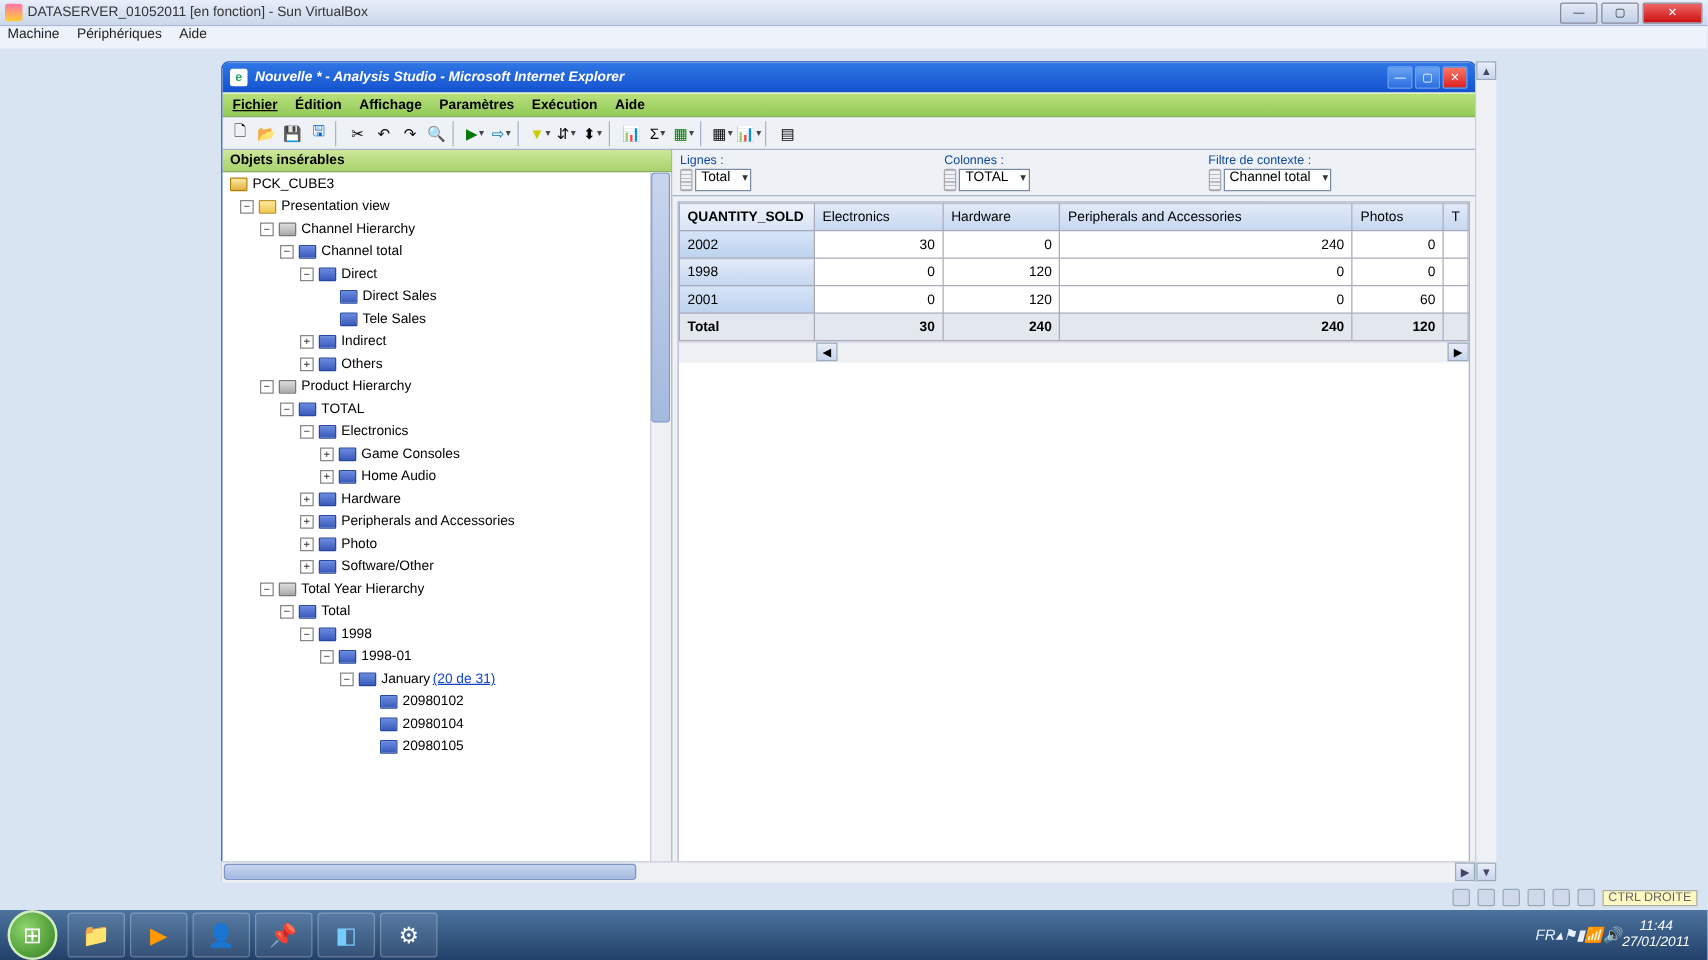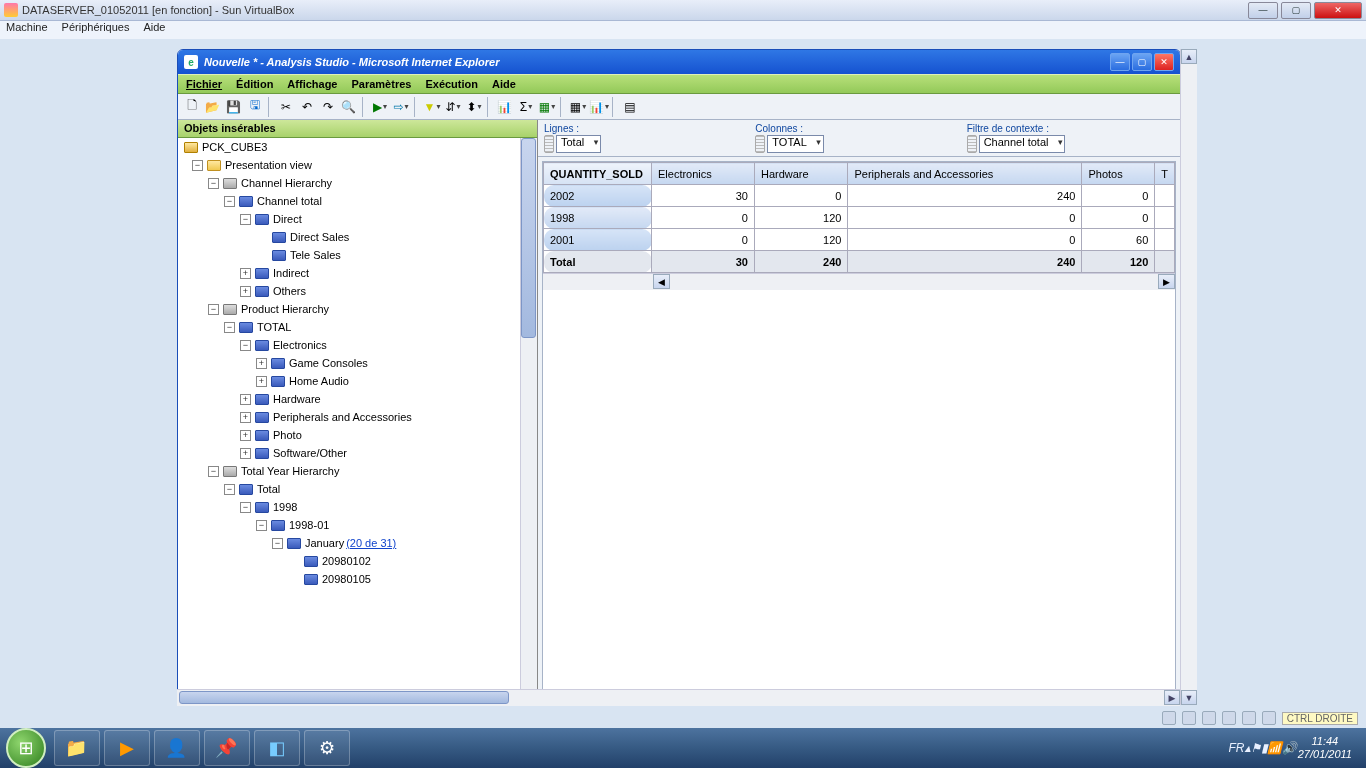--- a/index.html
+++ b/index.html
@@ -46,21 +46,21 @@
 .cfg-title { font-size: 10px; color: #1148a0; }
 .cfg-ctl { display: flex; align-items: center; gap: 2px; margin-top: 1px; }
 .cfg-grip { width: 10px; height: 18px; background: repeating-linear-gradient(#bbb 0 1px, transparent 1px 3px); border: 1px solid #aaa; border-radius: 2px; }
 .cfg-select { height: 18px; border: 1px solid #7a8aaa; background: #fff; padding: 0 16px 0 4px; position: relative; }
 .cfg-select::after { content: "▾"; position: absolute; right: 2px; top: 1px; font-size: 9px; color: #333; }
 .grid-wrap { flex: 1; background: #fff; margin: 4px; border: 1px solid #a7b3c7; overflow: hidden; position: relative; }
 .grid { border-collapse: collapse; width: 100%; }
 .grid th, .grid td { border: 1px solid #aab; padding: 3px 6px; height: 22px; }
 .grid th { background: linear-gradient(#e2eaf8,#c5d7f0); font-weight: normal; text-align: left; }
 .grid th.corner { font-weight: bold; background: linear-gradient(#eef3fb,#d6e2f4); }
-.grid td.rowhead { background: linear-gradient(#e2eaf8,#c5d7f0); width: 108px; border-radius: 10px; }
+.grid td.rowhead { background: linear-gradient(#e2eaf8,#c5d7f0); width: 108px; }
 .grid td.num { text-align: right; background: #fff; }
 .grid tr.total td { background: #e3e7ee; font-weight: bold; }
 .grid tr.total td.num { background: #e3e7ee; }
 .grid tr.alt td.rowhead { background: linear-gradient(#d6e4f7,#bcd2ef); }
 .hscroll { height: 17px; background: #eef0f4; border-top: 1px solid #ccd; position: relative; }
 .hscroll .larrow, .hscroll .rarrow { width: 17px; height: 15px; position: absolute; top: 0; background: linear-gradient(#e8eef9,#c8d5ee); border: 1px solid #9ab; display: flex; align-items: center; justify-content: center; font-size: 9px; }
 .hscroll .larrow { left: 110px; }
 .hscroll .rarrow { right: 0; }
 .outer-hscroll { position: absolute; left: 0; right: 17px; bottom: 0; height: 17px; background: #eef0f4; border-top: 1px solid #ccd; }
 .outer-hscroll .thumb { position: absolute; left: 2px; top: 1px; height: 13px; width: 330px; background: linear-gradient(#c8d5ee,#a3b9df); border: 1px solid #7d96c7; border-radius: 3px; }
@@ -266,20 +266,24 @@
                 <span class="node-icon ico-dim"></span>
                 <span class="node-label">January</span>
                 <span class="node-link">(20 de 31)</span>
               </div>
             <div class="node" style="padding-left:124px">
                 <span class="node-icon ico-dim"></span>
                 <span class="node-label">20980102</span>
               </div>
             <div class="node" style="padding-left:124px">
                 <span class="node-icon ico-dim"></span>
+                <span class="node-label">20980104</span>
+              </div>
+            <div class="node" style="padding-left:124px">
+                <span class="node-icon ico-dim"></span>
                 <span class="node-label">20980105</span>
               </div>
           </div>
           <div class="tree-scrollbar">
               <div class="tree-thumb"></div>
             </div>
         </div>
       </div>
 
       <div class="as-right">

